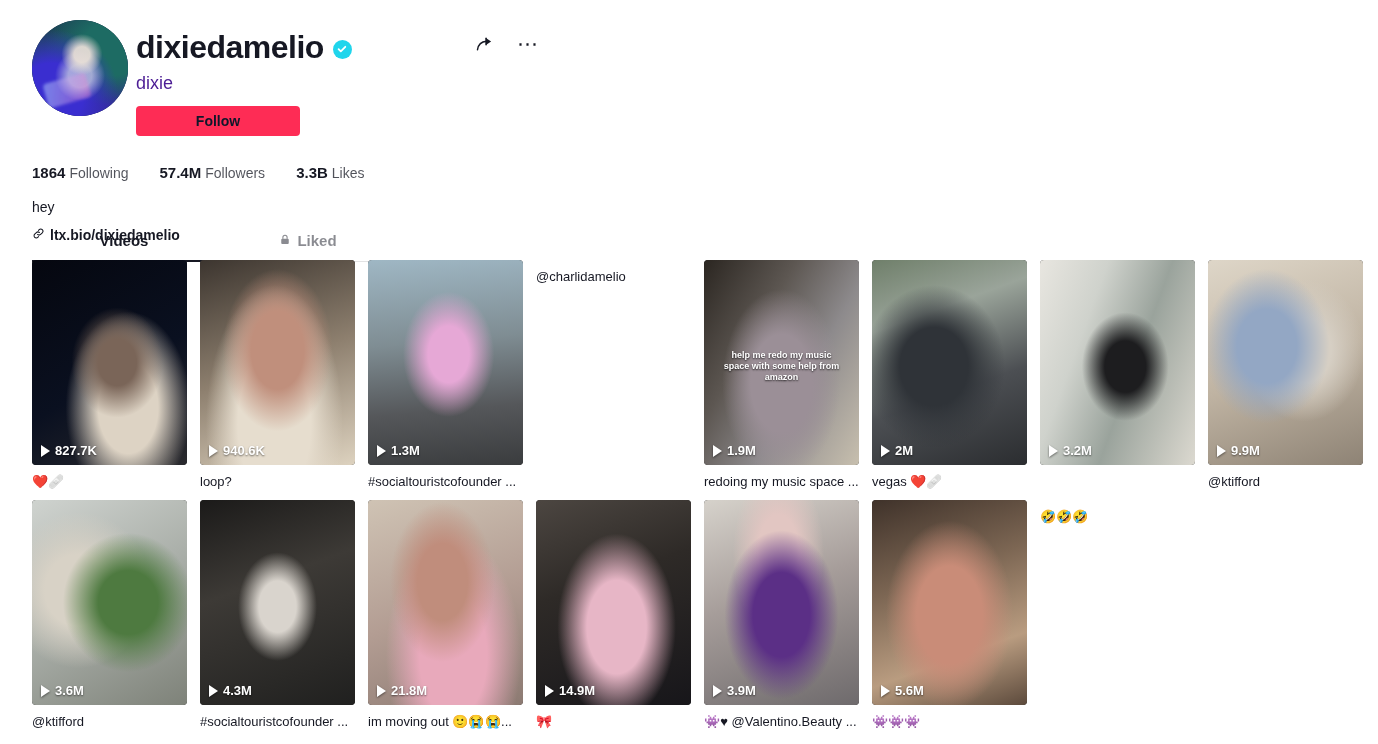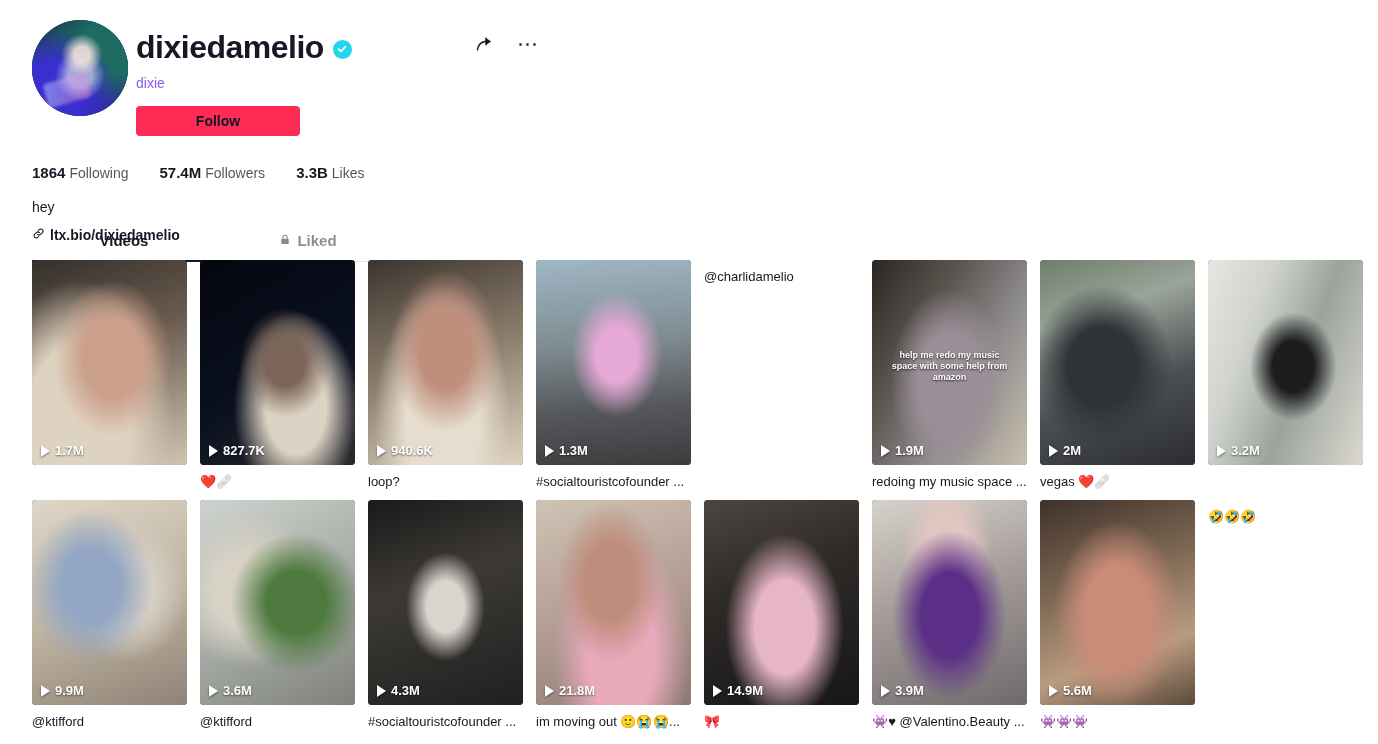--- a/index.html
+++ b/index.html
@@ -39,21 +39,21 @@
   .username {
     font-size: 32px; font-weight: bold; letter-spacing: -0.5px;
     line-height: 38px; color: #161823;
   }
   .verified {
     width: 19px; height: 19px; border-radius: 50%;
     background: #20D5EC; margin-left: 9px; position: relative; top: 2px;
     display: inline-flex; align-items: center; justify-content: center;
   }
   .verified svg { display: block; }
-  .nickname { font-size: 14px; color: #8b5cf6; margin-top: 8px; line-height: 18px; }
+  .nickname { font-size: 18px; color: #4c1d95; margin-top: 8px; line-height: 18px; }
   .follow-btn {
     margin-top: 14px; width: 164px; height: 30px;
     background: #FE2C55; color: #0f172a; border: none; border-radius: 4px;
     font-family: "Liberation Sans", sans-serif;
     font-size: 14px; font-weight: bold; cursor: pointer;
     display: flex; align-items: center; justify-content: center;
   }
   .head-actions {
     position: absolute; left: 440px; top: 12px;
     display: flex; align-items: center; gap: 20px;
@@ -202,30 +202,20 @@
           <path d="M7.8 10.5 V7.6 a4.2 4.2 0 0 1 8.4 0 V10.5"></path>
         </svg>
       </span>
       <span>Liked</span>
     </div>
   </div>
 
   <div class="grid" id="grid">
       <div class="cell">
         <div class="thumb">
-          <div class="art" style="background: radial-gradient(at 52% 48%, rgb(202, 160, 139) 0px, rgb(202, 160, 139) 26%, rgba(202, 160, 139, 0) 52%), radial-gradient(at 30% 80%, rgb(222, 211, 192) 0px, rgb(222, 211, 192) 34%, rgba(222, 211, 192, 0) 62%), linear-gradient(160deg, rgb(53, 48, 44) 0%, rgb(106, 91, 78) 42%, rgb(207, 196, 178) 100%);"></div>
-          <div class="plays">
-            <span class="play-tri"></span>
-            <span>1.7M</span>
-          </div>
-        </div>
-        <div class="caption"></div>
-      </div>
-      <div class="cell">
-        <div class="thumb">
           <div class="art" style="background: radial-gradient(at 55% 50%, rgb(122, 101, 88) 0px, rgb(122, 101, 88) 16%, rgba(122, 101, 88, 0) 38%), radial-gradient(at 62% 72%, rgb(221, 211, 196) 0px, rgb(221, 211, 196) 22%, rgba(221, 211, 196, 0) 46%), linear-gradient(150deg, rgb(5, 7, 15) 0%, rgb(10, 16, 32) 55%, rgb(42, 42, 46) 100%);"></div>
           <div class="plays">
             <span class="play-tri"></span>
             <span>827.7K</span>
           </div>
         </div>
         <div class="caption">❤️🩹</div>
       </div>
       <div class="cell">
         <div class="thumb">

